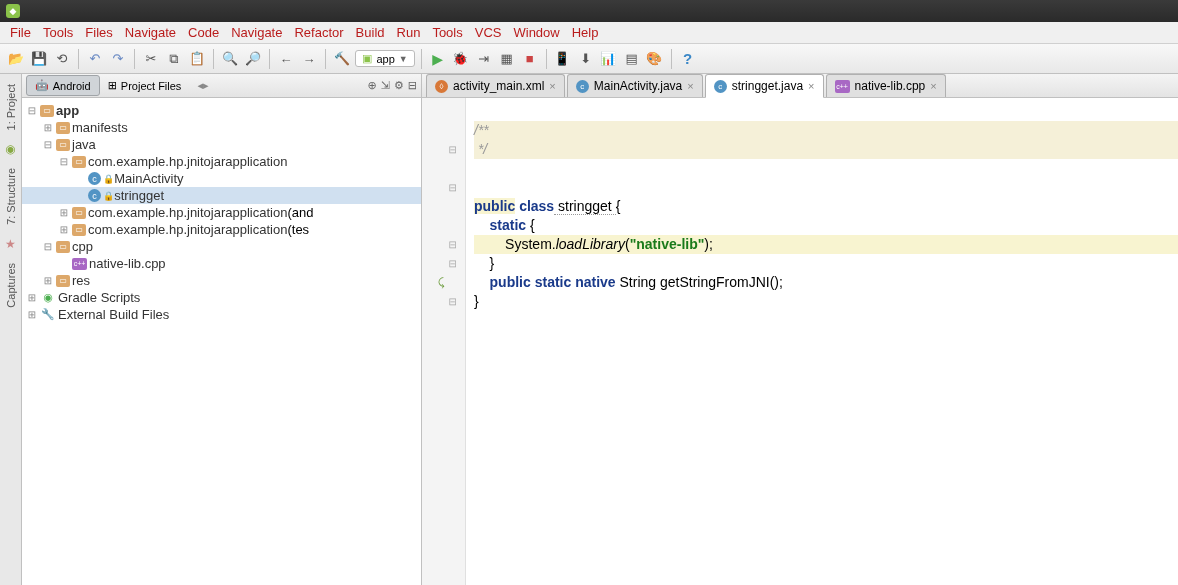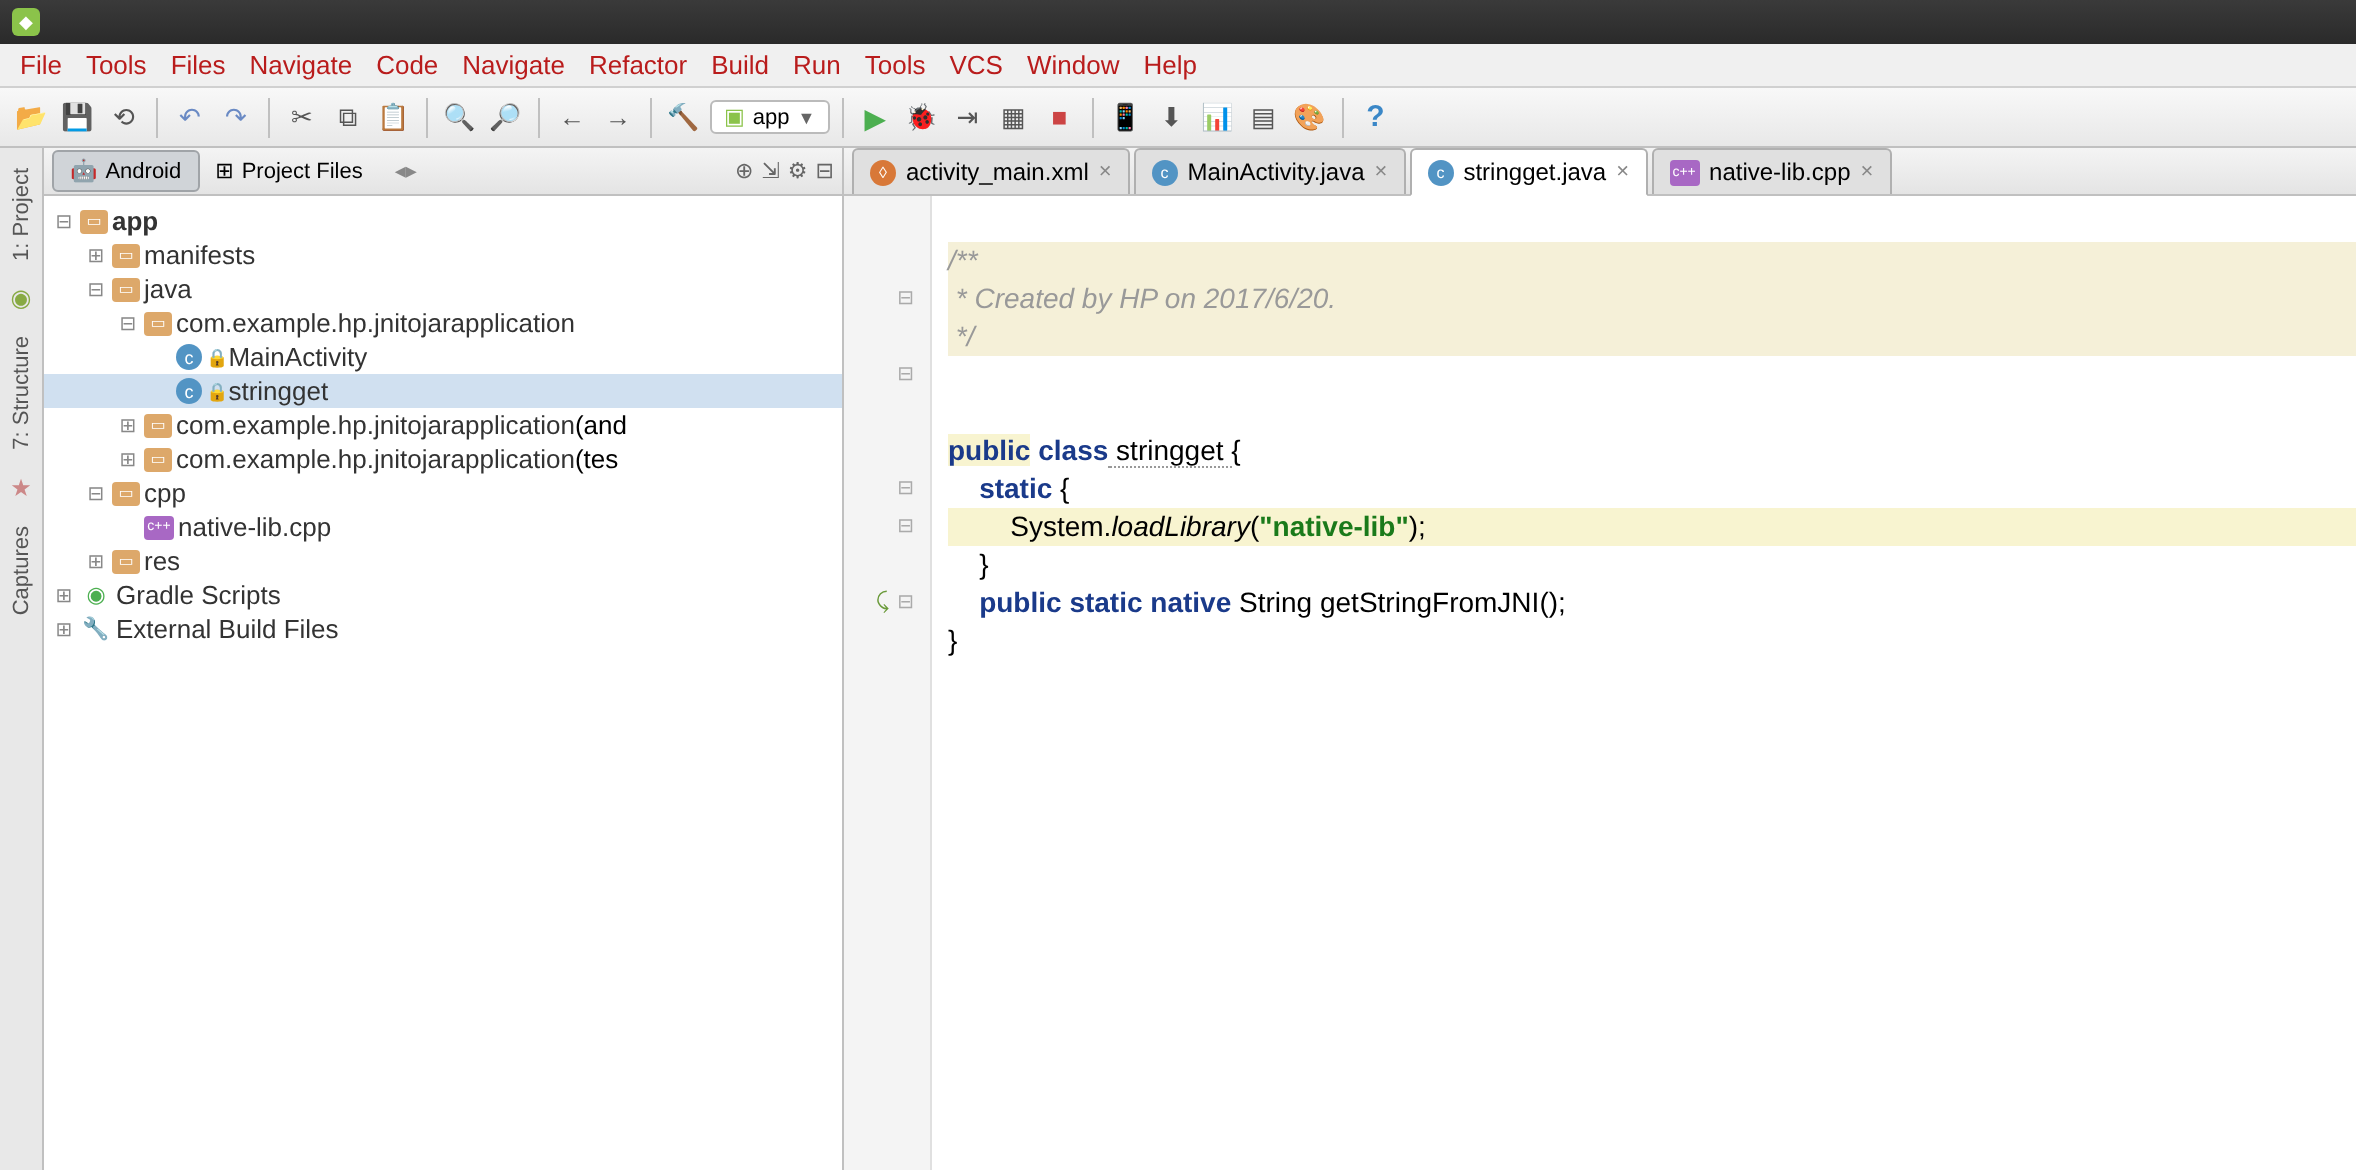--- a/index.html
+++ b/index.html
@@ -276,21 +276,20 @@
         <div style="height:19px"></div>
         <div style="height:19px;position:relative">
             <span class="foldmark">⊟</span>
           </div>
         <div style="height:19px"></div>
         <div style="height:19px"></div>
       </div>
       <div class="codebody">
         <div class="cline"></div>
         <div class="cline hl-block"><span class="comm">/**</span></div>
-        <div class="cline hl-block"><span class="comm"> * Created by HP on 2017/6/20.</span></div>
         <div class="cline hl-block"><span class="comm"> */</span></div>
         <div class="cline"></div>
         <div class="cline"></div>
         <div class="cline"><span class="kw hl-line">public</span> <span class="kw">class</span><span class="underline"> stringget </span><span>{</span></div>
         <div class="cline">    <span class="kw">static</span> <span>{</span></div>
         <div class="cline hl-line"><span>        System.</span><span class="method-it">loadLibrary</span><span>(</span><span class="str">"native-lib"</span><span>);</span></div>
         <div class="cline">    <span>}</span></div>
         <div class="cline" style="position:relative"><span class="small-arrow">⤹</span>    <span class="kw">public</span> <span class="kw">static</span> <span class="kw">native</span><span> String </span><span>getStringFromJNI</span><span>();</span></div>
         <div class="cline"><span>}</span></div>
       </div>

